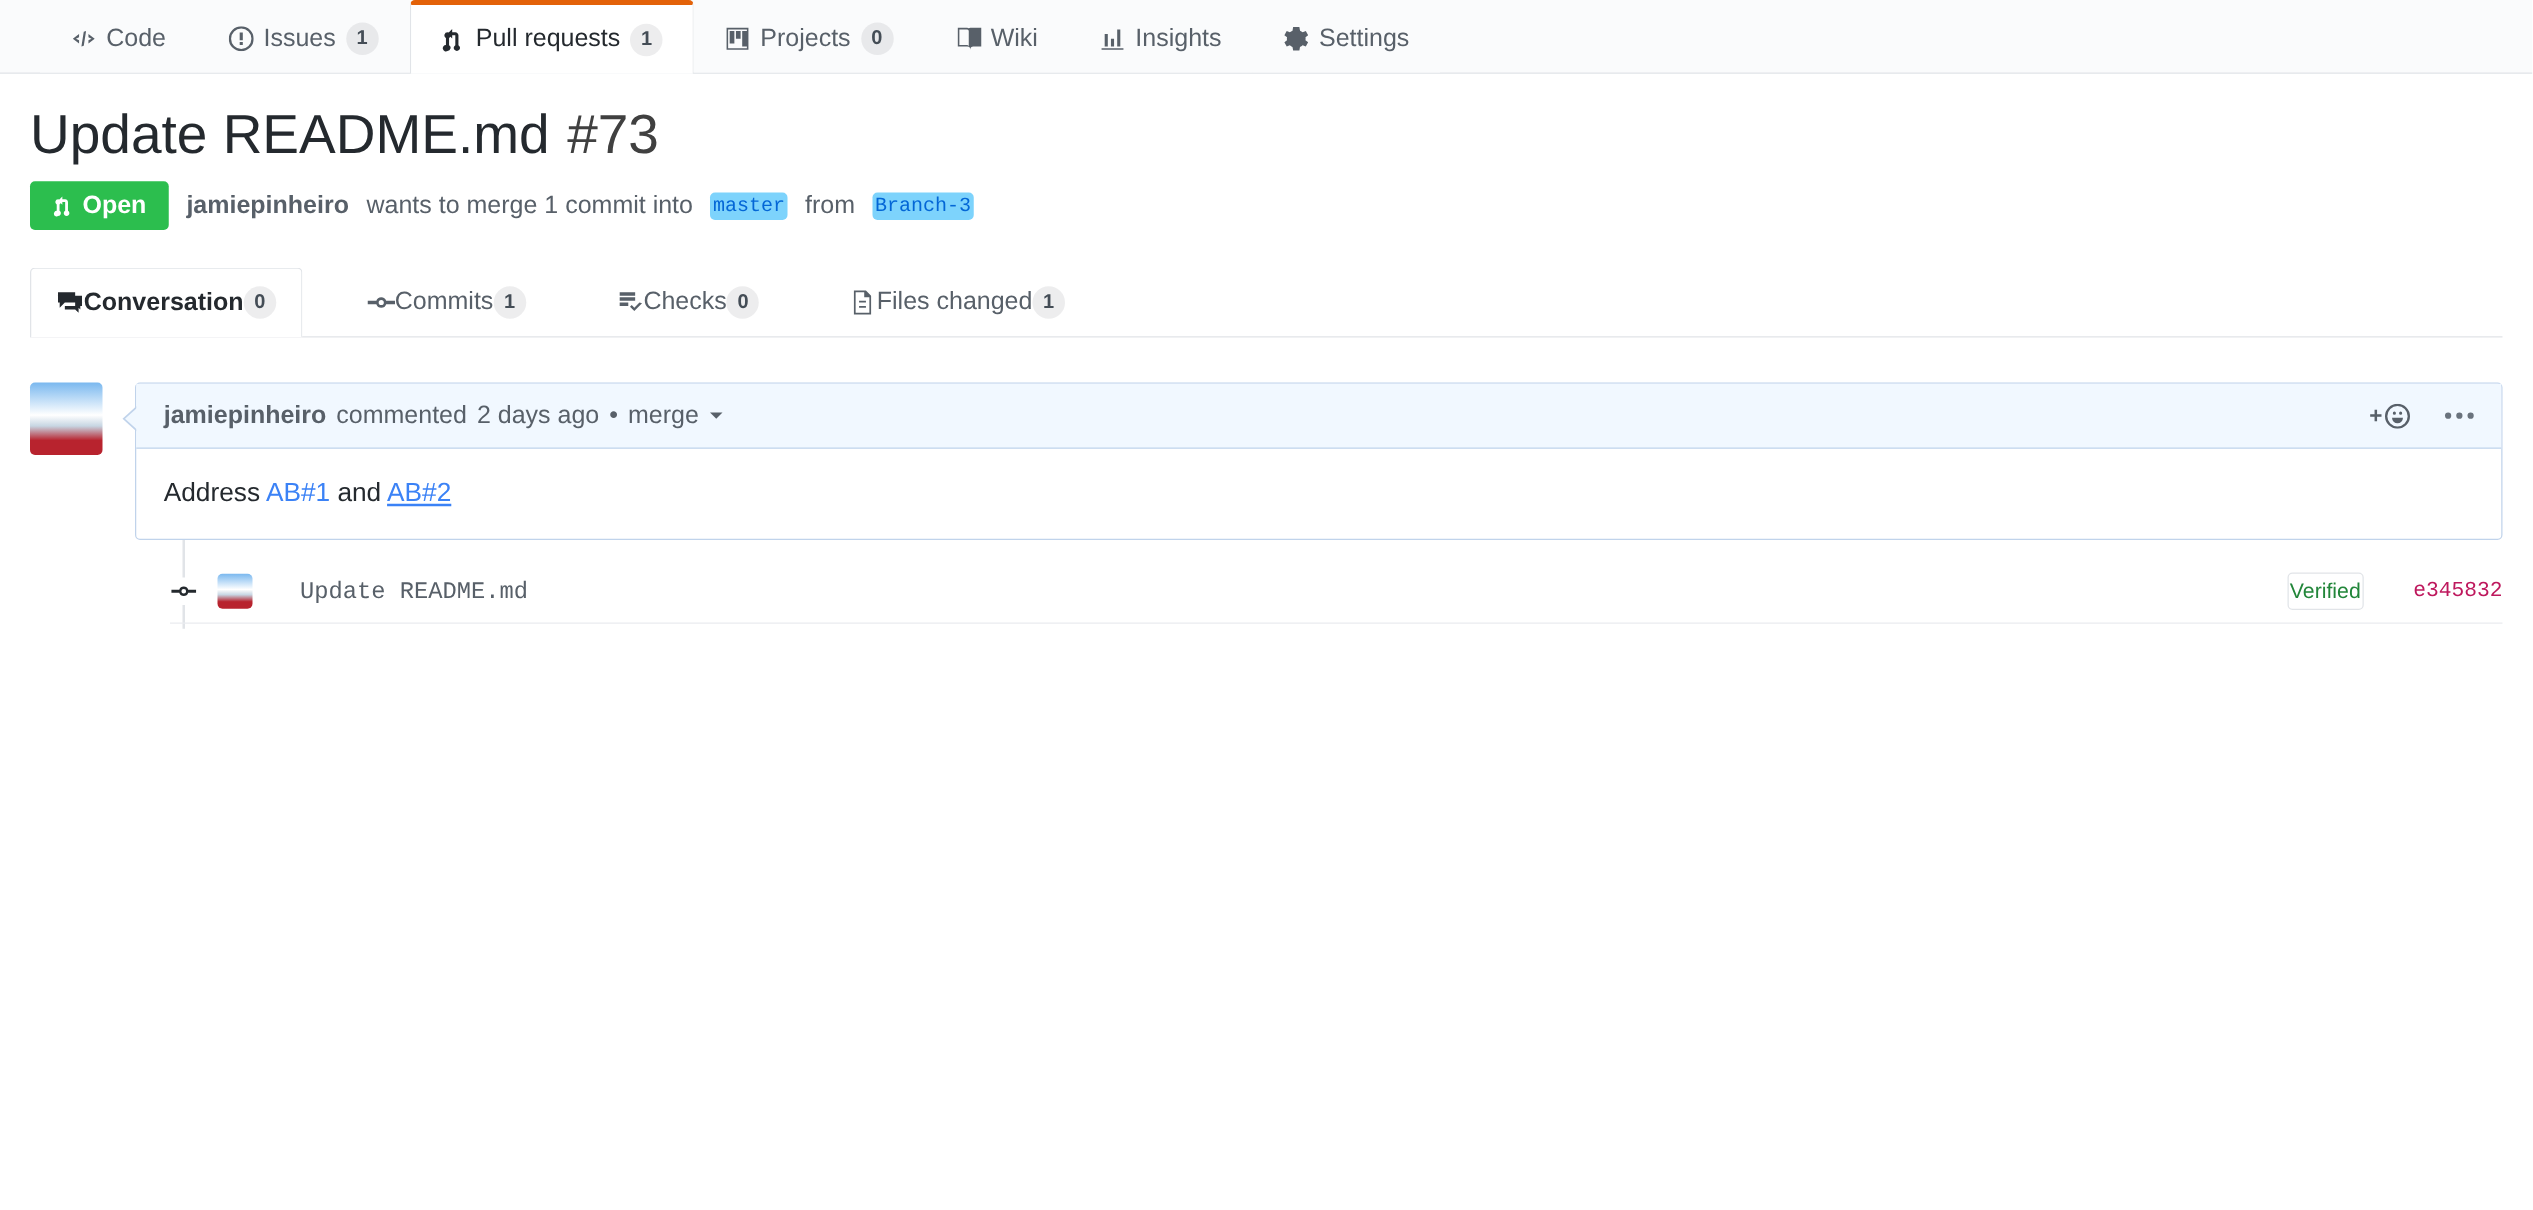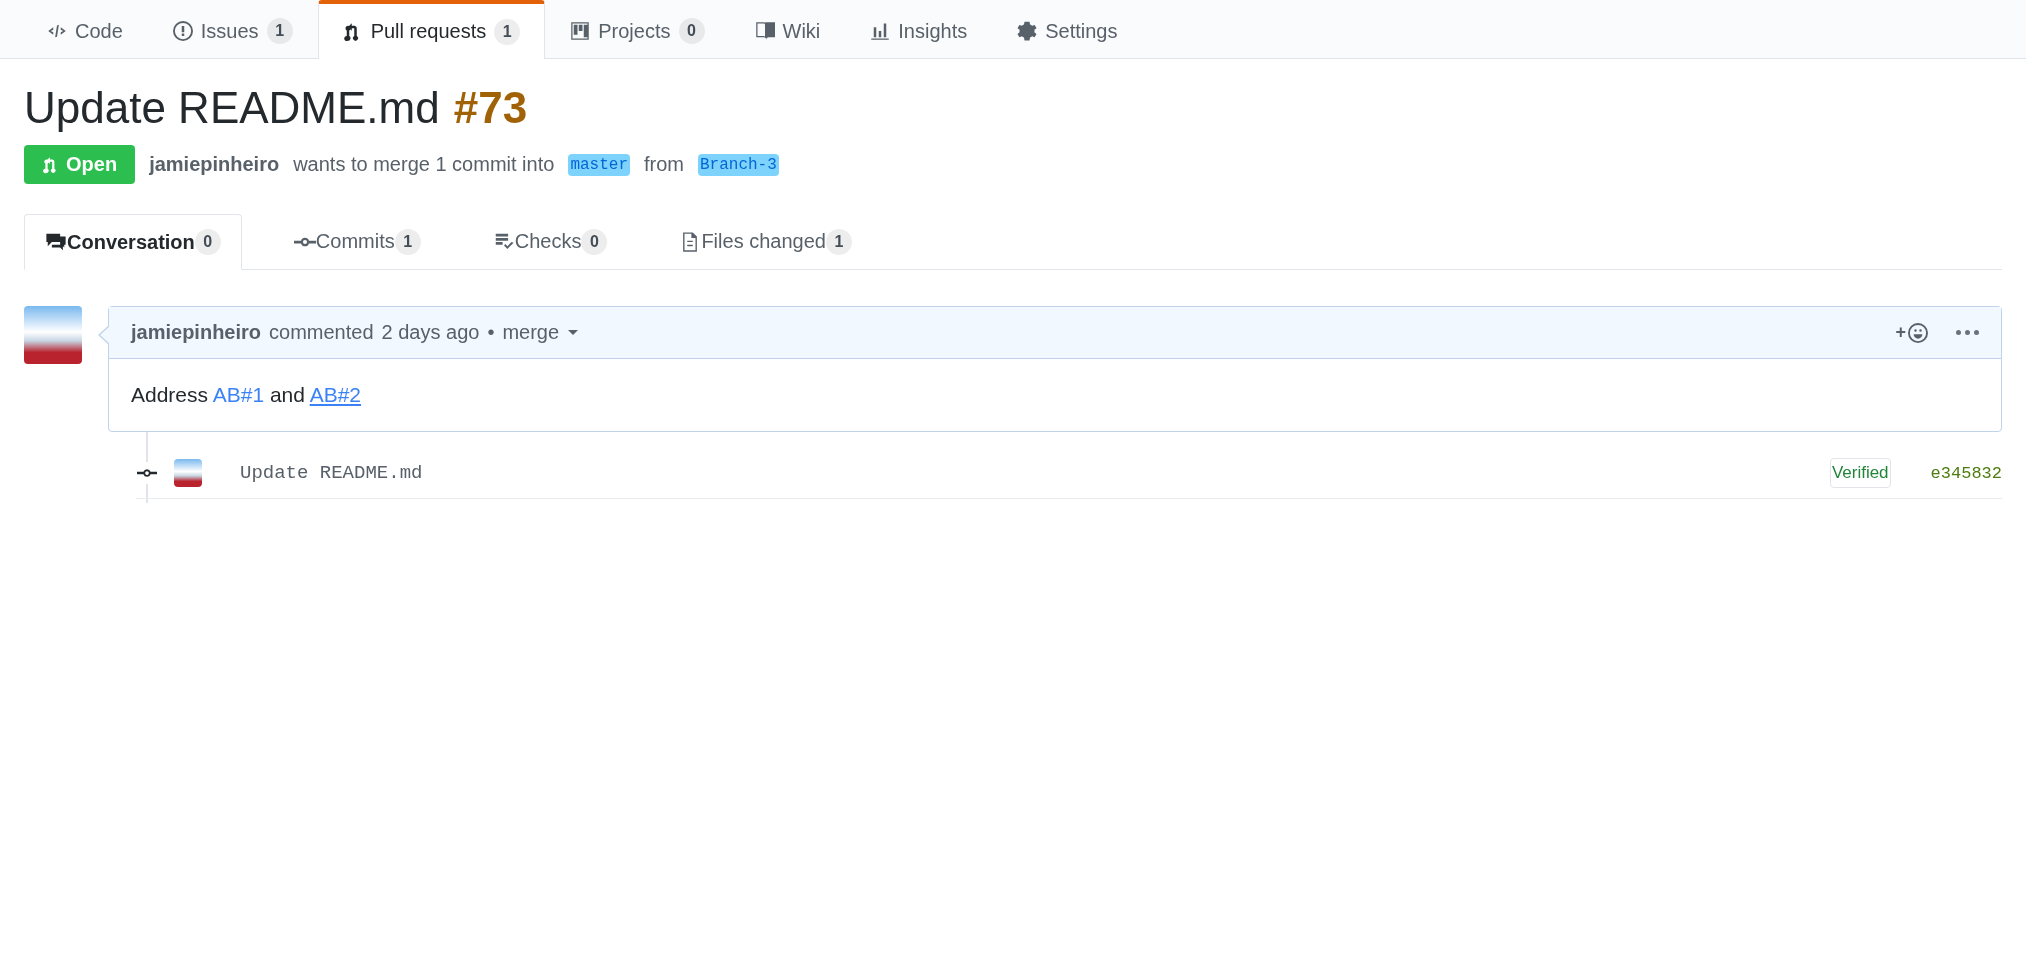--- a/index.html
+++ b/index.html
@@ -5,21 +5,21 @@
   * { box-sizing: border-box; margin: 0; padding: 0; }
   body {
     font-family: -apple-system, BlinkMacSystemFont, "Segoe UI", Helvetica, Arial, sans-serif;
     color: #24292e;
     font-size: 18px;
     background: #fff;
   }
   .repo-nav {
     display: flex;
     border-bottom: 1px solid #e1e4e8;
-    padding: 0 22px;
+    padding: 0 32px;
     background: #fafbfc;
   }
   .repo-nav-item {
     display: flex;
     align-items: center;
     gap: 8px;
     padding: 14px 24px;
     color: #586069;
     cursor: pointer;
     font-size: 20px;
@@ -58,22 +58,22 @@
     gap: 14px;
     margin-bottom: 12px;
   }
   .pr-title {
     font-size: 44px;
     font-weight: 400;
     color: #24292e;
   }
   .pr-number {
     font-size: 44px;
-    font-weight: 700;
-    color: #a16207;
+    font-weight: 400;
+    color: #404040;
   }
   .meta-row {
     display: flex;
     align-items: center;
     gap: 14px;
     flex-wrap: wrap;
     margin-bottom: 30px;
     font-size: 20px;
     color: #586069;
   }
@@ -216,21 +216,21 @@
   .verified-badge {
     padding: 4px 1px;
     border: 1px solid #e1e4e8;
     border-radius: 4px;
     color: #22863a;
     font-size: 17px;
   }
   .commit-sha {
     font-family: SFMono-Regular, Consolas, "Liberation Mono", Menlo, monospace;
     font-size: 17px;
-    color: #4d7c0f;
+    color: #be185d;
     margin-left: 24px;
   }
   .icon { display: inline-flex; }
   .icon svg { fill: currentColor; }
   .kebab { display:flex; gap:4px; }
   .kebab span { width:5px; height:5px; background:#6a737d; border-radius:50%; }
   .react-add { display:flex; align-items:center; gap:2px; color:#586069; }
 </style>
 </head>
 <body>

